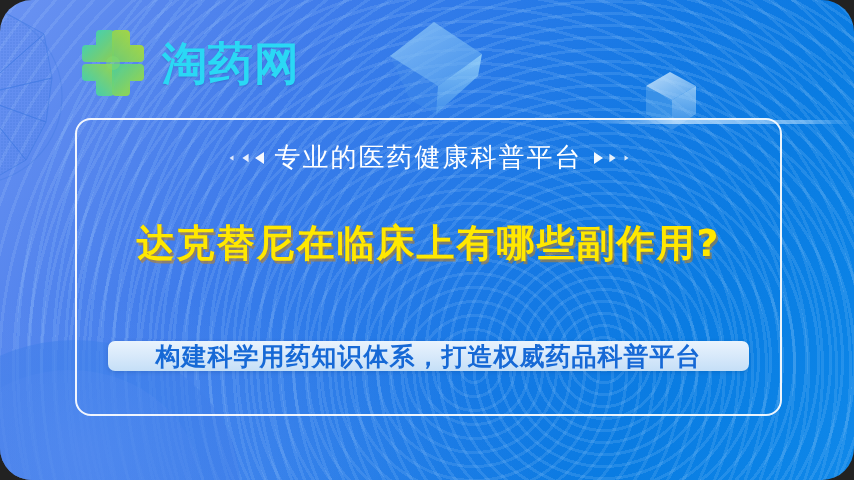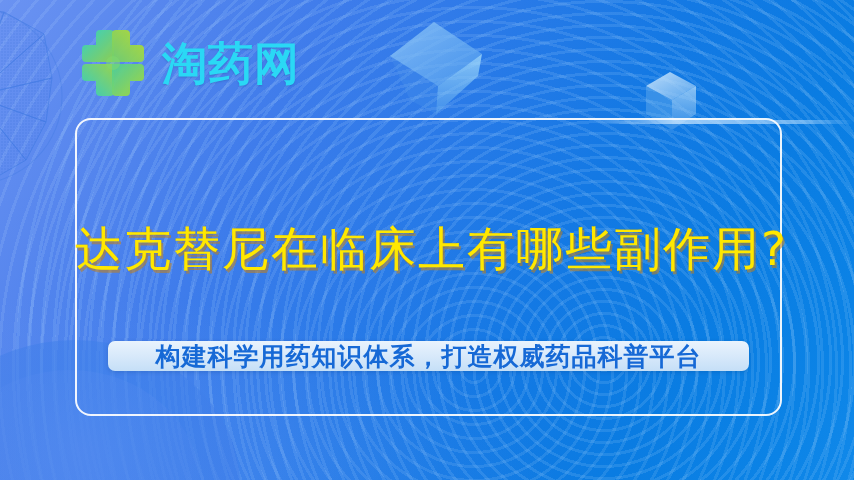--- a/index.html
+++ b/index.html
@@ -15,20 +15,21 @@
     font-family: "DejaVu Sans", "Liberation Sans", sans-serif;
     background: linear-gradient(118deg,
         #6b93f2 0%,
         #5887ee 14%,
         #3f7ceb 30%,
         #2a7ae8 46%,
         #1479e4 62%,
         #0a7ce2 78%,
         #0b83e6 92%,
         #1189ea 100%);
+    border-radius: 32px;
   }
 
   
   .bg-layer {
     position: absolute;
     inset: 0;
     overflow: hidden;
     pointer-events: none;
   }
 
@@ -177,22 +178,22 @@
     white-space: nowrap;
   }
 
   
   .main-title {
     position: absolute;
     left: 75px;
     top: 218px;
     width: 707px;
     text-align: center;
-    font-size: 47px;
-    font-weight: 400;
+    font-size: 38px;
+    font-weight: 700;
     letter-spacing: 2px;
     color: #ffe800;
     white-space: nowrap;
     text-shadow:
       2px 3px 0 rgba(196,128,20,0.55),
       0 0 1px rgba(160,110,10,0.5);
   }
 
   
   .banner {
@@ -311,20 +312,33 @@
       <path d="M40 4 h10 a4 4 0 0 1 4 4 v11 h10 a4 4 0 0 1 4 4 v9 a4 4 0 0 1 -4 4 h-28 v-28 a4 4 0 0 1 4 -4 z" fill="url(#q2)" opacity="0.95"></path>
 
       <path d="M10 38 h28 v28 a4 4 0 0 1 -4 4 h-10 a4 4 0 0 1 -4 -4 v-11 h-10 a4 4 0 0 1 -4 -4 v-9 a4 4 0 0 1 4 -4 z" fill="url(#q3)" opacity="0.95"></path>
 
       <path d="M40 38 h24 a4 4 0 0 1 4 4 v9 a4 4 0 0 1 -4 4 h-10 v11 a4 4 0 0 1 -4 4 h-10 a4 4 0 0 1 -4 -4 v-28 z" fill="url(#q4)" opacity="0.95"></path>
       <circle cx="37" cy="37" r="7" fill="#7fd86e" opacity="0.55"></circle>
     </svg>
     <span class="logo-text">淘药网</span>
   </div>
 
+  <div class="subtitle-row">
+    <span class="tri-group">
+      <i class="tri tri-left s1"></i>
+      <i class="tri tri-left s2"></i>
+      <i class="tri tri-left s3"></i>
+    </span>
+    <span class="subtitle-text">专业的医药健康科普平台</span>
+    <span class="tri-group">
+      <i class="tri tri-right s3"></i>
+      <i class="tri tri-right s2"></i>
+      <i class="tri tri-right s1"></i>
+    </span>
+  </div>
 
   <div class="main-title">达克替尼在临床上有哪些副作用?</div>
 
   <div class="banner">
     <span class="banner-text">构建科学用药知识体系，打造权威药品科普平台</span>
   </div>
 
 </div>
 
 </body></html>

